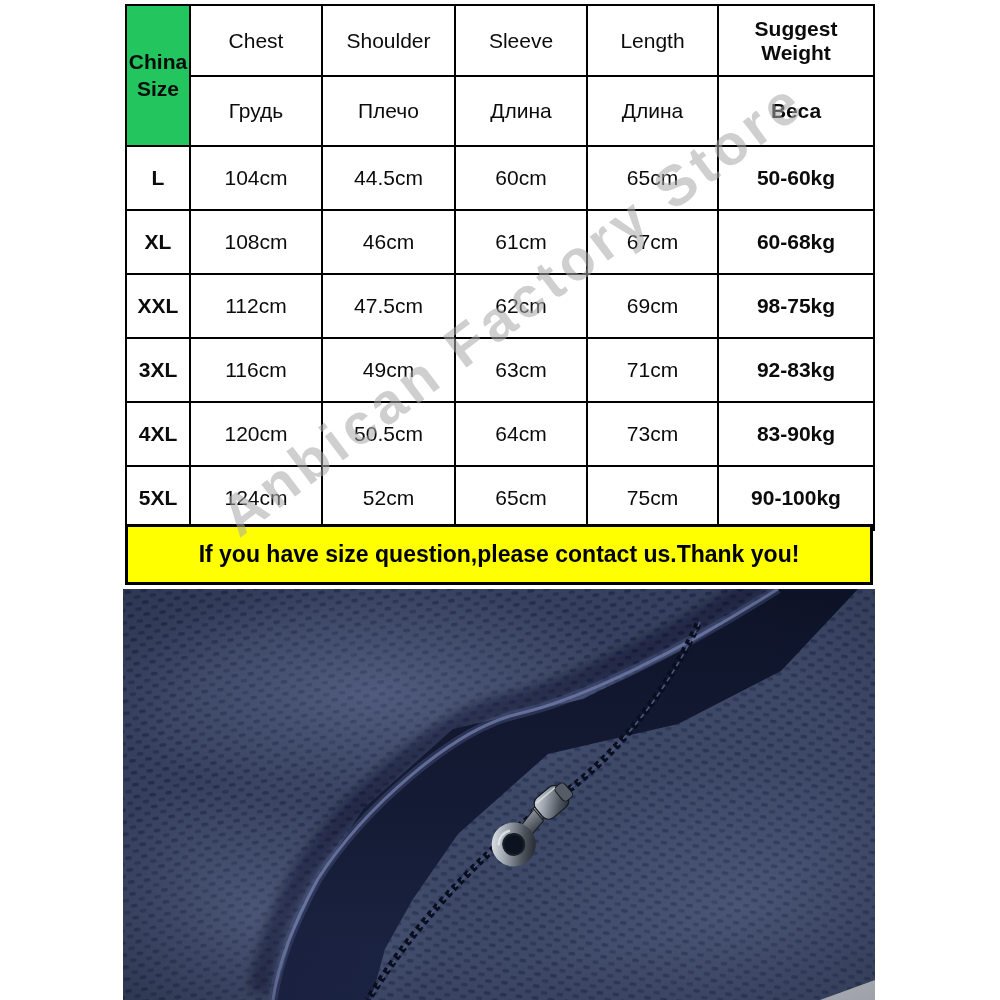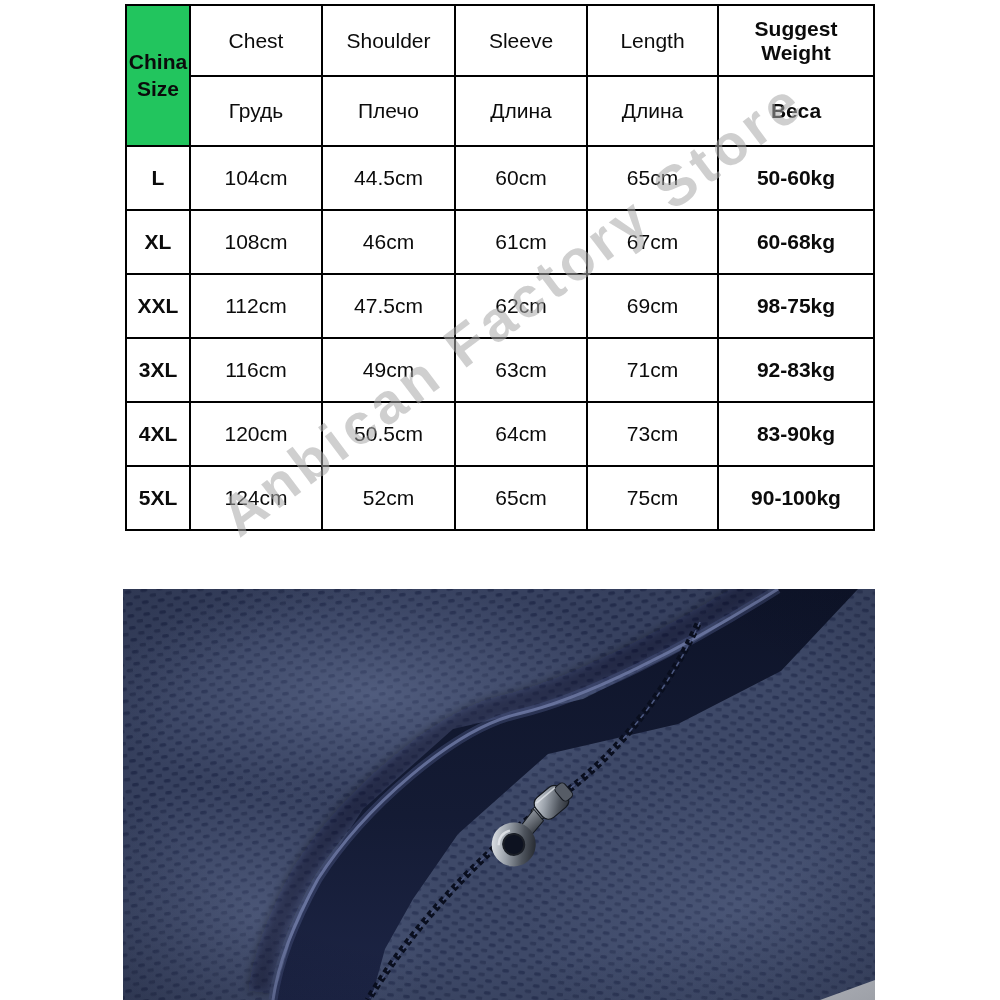--- a/index.html
+++ b/index.html
@@ -116,20 +116,23 @@
       <td class="size">5XL</td>
       <td>124cm</td>
       <td>52cm</td>
       <td>65cm</td>
       <td>75cm</td>
       <td class="red">90-100kg</td>
     </tr>
   </tbody>
     </table>
 
+  <div class="banner">
+    <span>If you have size question,please contact us.Thank you!</span>
+  </div>
 
   <svg class="photo" viewBox="0 0 752 411">
     <defs>
       <pattern id="meshM" width="16" height="12" patternUnits="userSpaceOnUse" patternTransform="rotate(-7)">
         <rect width="16" height="12" fill="#37415f"></rect>
         <rect x="1" y="2" width="7" height="3.4" rx="1.7" fill="#242d4c"></rect>
         <rect x="9.5" y="8" width="7" height="3.4" rx="1.7" fill="#28314f"></rect>
       </pattern>
       <pattern id="meshL" width="16" height="12" patternUnits="userSpaceOnUse" patternTransform="rotate(6)">
         <rect width="16" height="12" fill="#3e4968"></rect>

